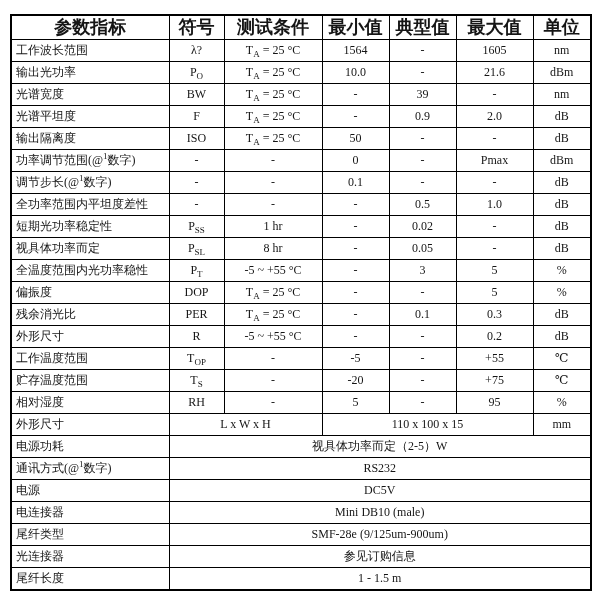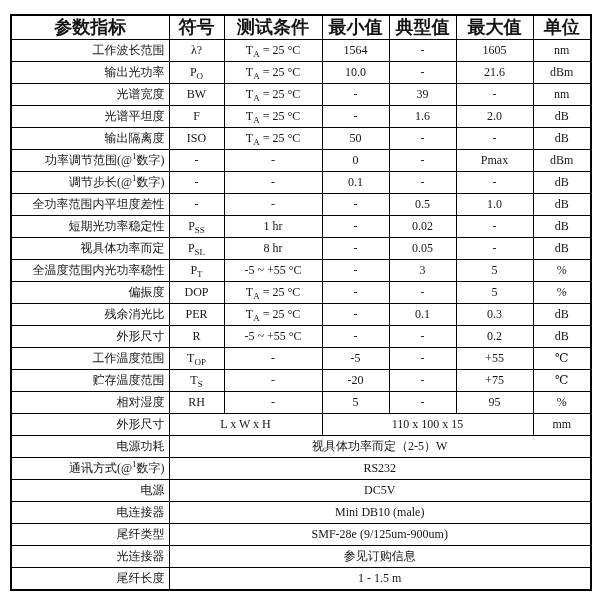--- a/index.html
+++ b/index.html
@@ -29,21 +29,21 @@
     overflow: hidden;
     white-space: nowrap;
     line-height: 1.1;
   }
   #spec-table th {
     font-weight: bold;
     font-size: 18px;
     height: 23px;
   }
   #spec-table td.param-col {
-    text-align: right;
+    text-align: left;
   }
   #spec-table sub {
     font-size: 9px;
     line-height: 0;
   }
   #spec-table sup {
     font-size: 9px;
     line-height: 0;
   }
   col.c0 { width: 158px; }
@@ -104,21 +104,21 @@
         <td>-</td>
         <td>39</td>
         <td>-</td>
         <td>nm</td>
       </tr>
       <tr>
         <td class="param-col">光谱平坦度</td>
         <td>F</td>
         <td>T<sub>A</sub> = 25 °C</td>
         <td>-</td>
-        <td>1.6</td>
+        <td>0.9</td>
         <td>2.0</td>
         <td>dB</td>
       </tr>
       <tr>
         <td class="param-col">输出隔离度</td>
         <td>ISO</td>
         <td>T<sub>A</sub> = 25 °C</td>
         <td>50</td>
         <td>-</td>
         <td>-</td>

